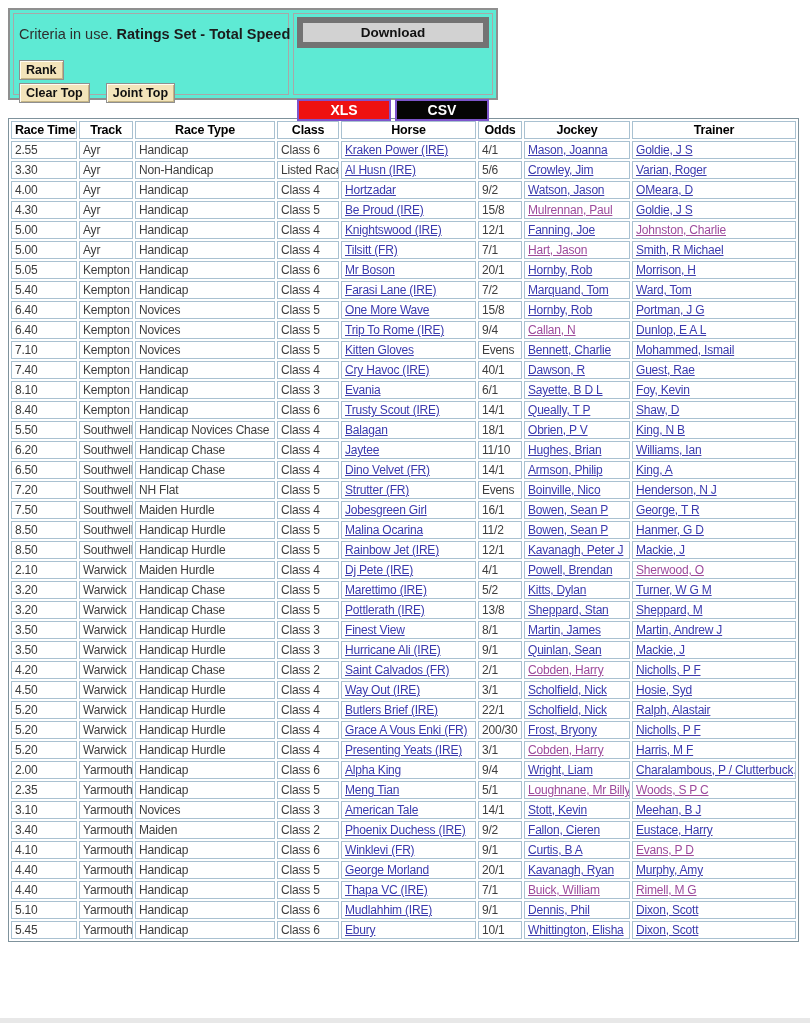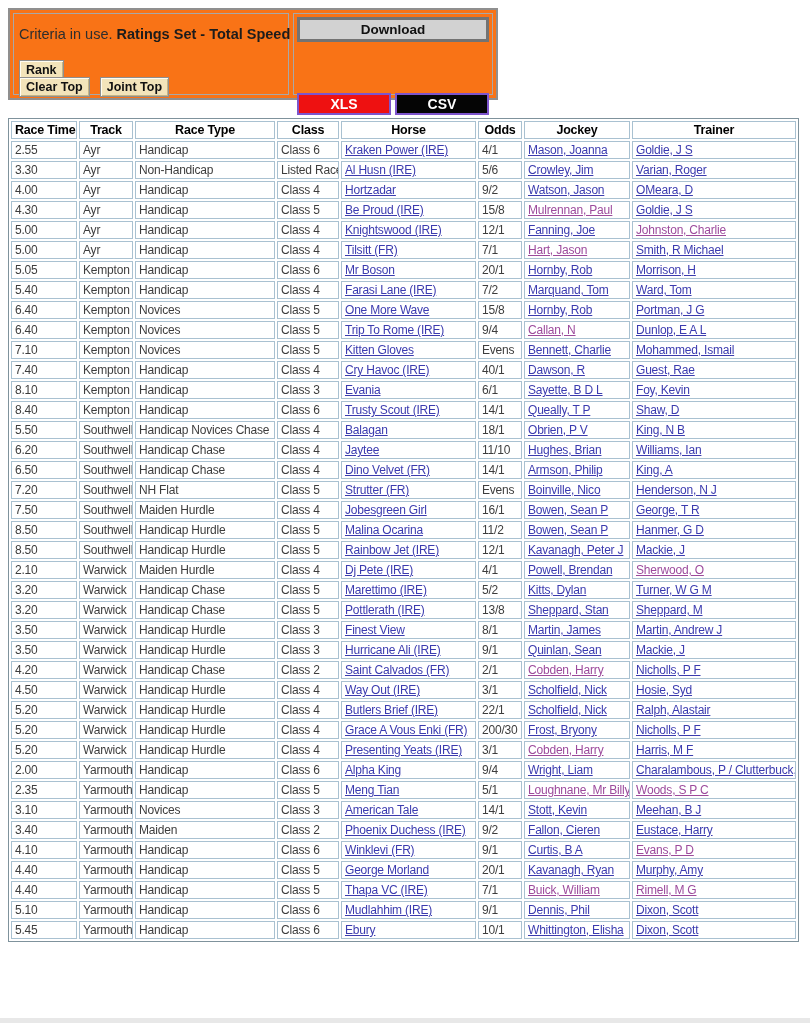--- a/index.html
+++ b/index.html
@@ -7,21 +7,21 @@
     margin:0; padding:8px;
     background:#ffffff;
     min-height:1002px;
     font-family:"Liberation Sans", sans-serif;
     color:#3d3d3d;
     width:794px;
   }
   
   .top-wrap {
     border:2px solid #8f8f8f;
-    background:#f97316;
+    background:#5eead4;
     padding:3px;
     display:flex;
     gap:4px;
     width:490px;
     height:92px;
     box-sizing:border-box;
   }
   .criteria-panel {
     border:1px solid #a8a8a8;
     width:276px;
@@ -37,30 +37,30 @@
     box-shadow: inset 1px 1px 0 #fffdf2, inset -1px -1px 0 #c5b585;
     font-weight:bold;
     font-size:12.5px;
     color:#111;
     padding:2px 6px;
     font-family:"Liberation Sans", sans-serif;
     cursor:pointer;
     text-align:center;
   }
   .rank-row { position:absolute; left:5px; top:46px; }
-  .top-btn-row { position:absolute; left:5px; top:63px; display:flex; gap:10px; }
+  .top-btn-row { position:absolute; left:5px; top:69px; display:flex; gap:16px; }
   .download-panel {
     border:1px solid #a8a8a8;
     flex:1;
     box-sizing:border-box;
     padding:3px;
   }
   .download-header {
     background:#d2d2d2;
-    border:3px solid #737373;
+    border:6px solid #737373;
     text-align:center;
     font-weight:bold;
     font-size:13.5px;
     color:#111;
     padding:2px 18px;
     margin-bottom:3px;
   }
   .download-buttons { display:flex; gap:4px; }
   .dl-btn {
     flex:1;

